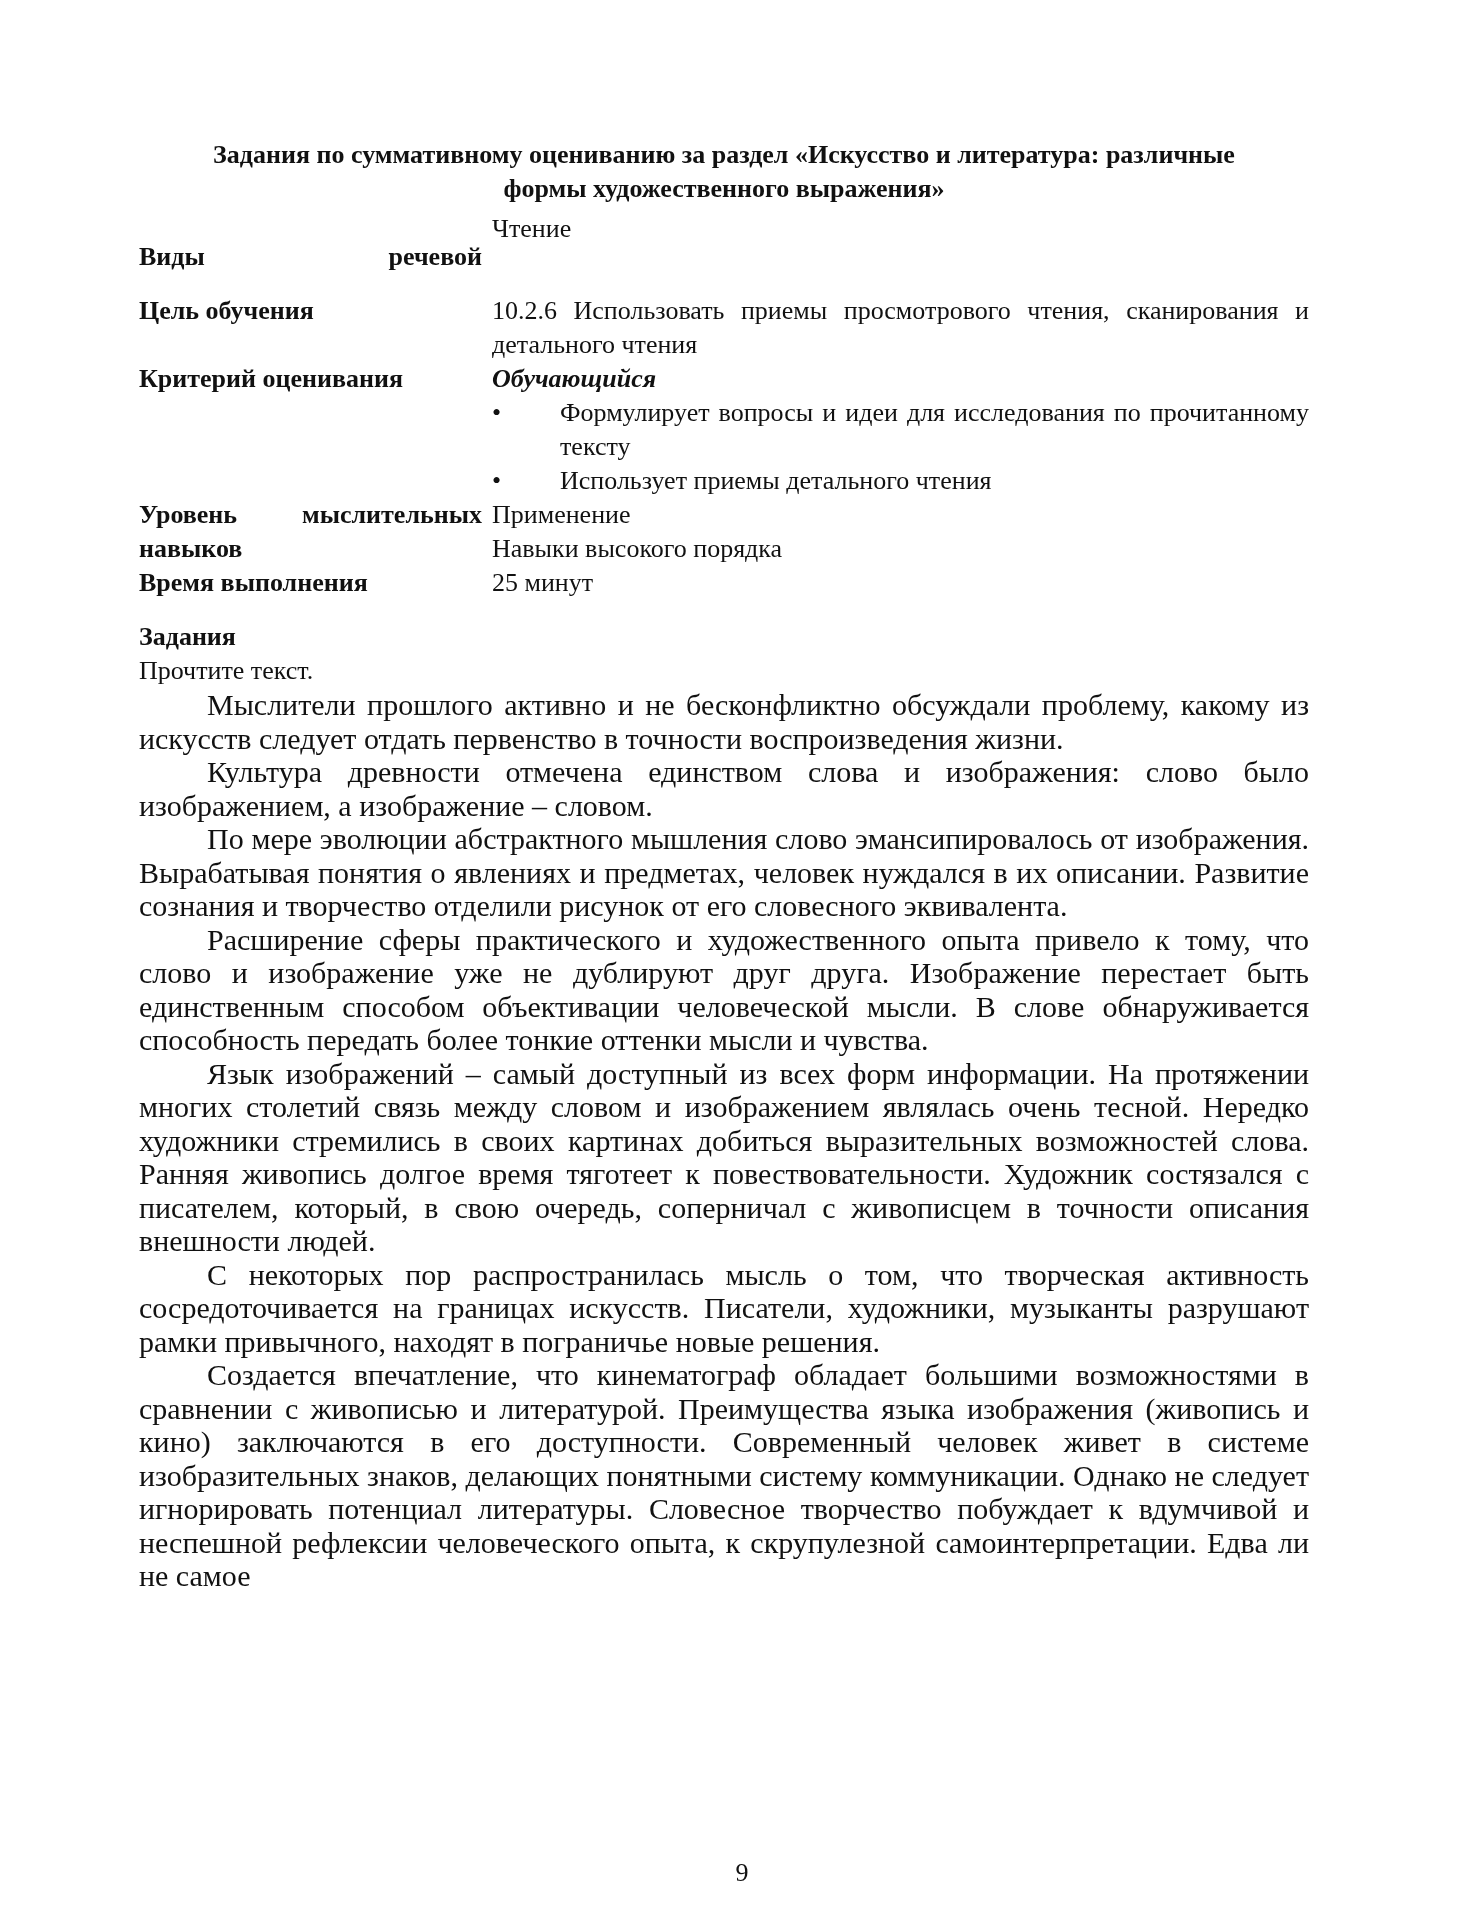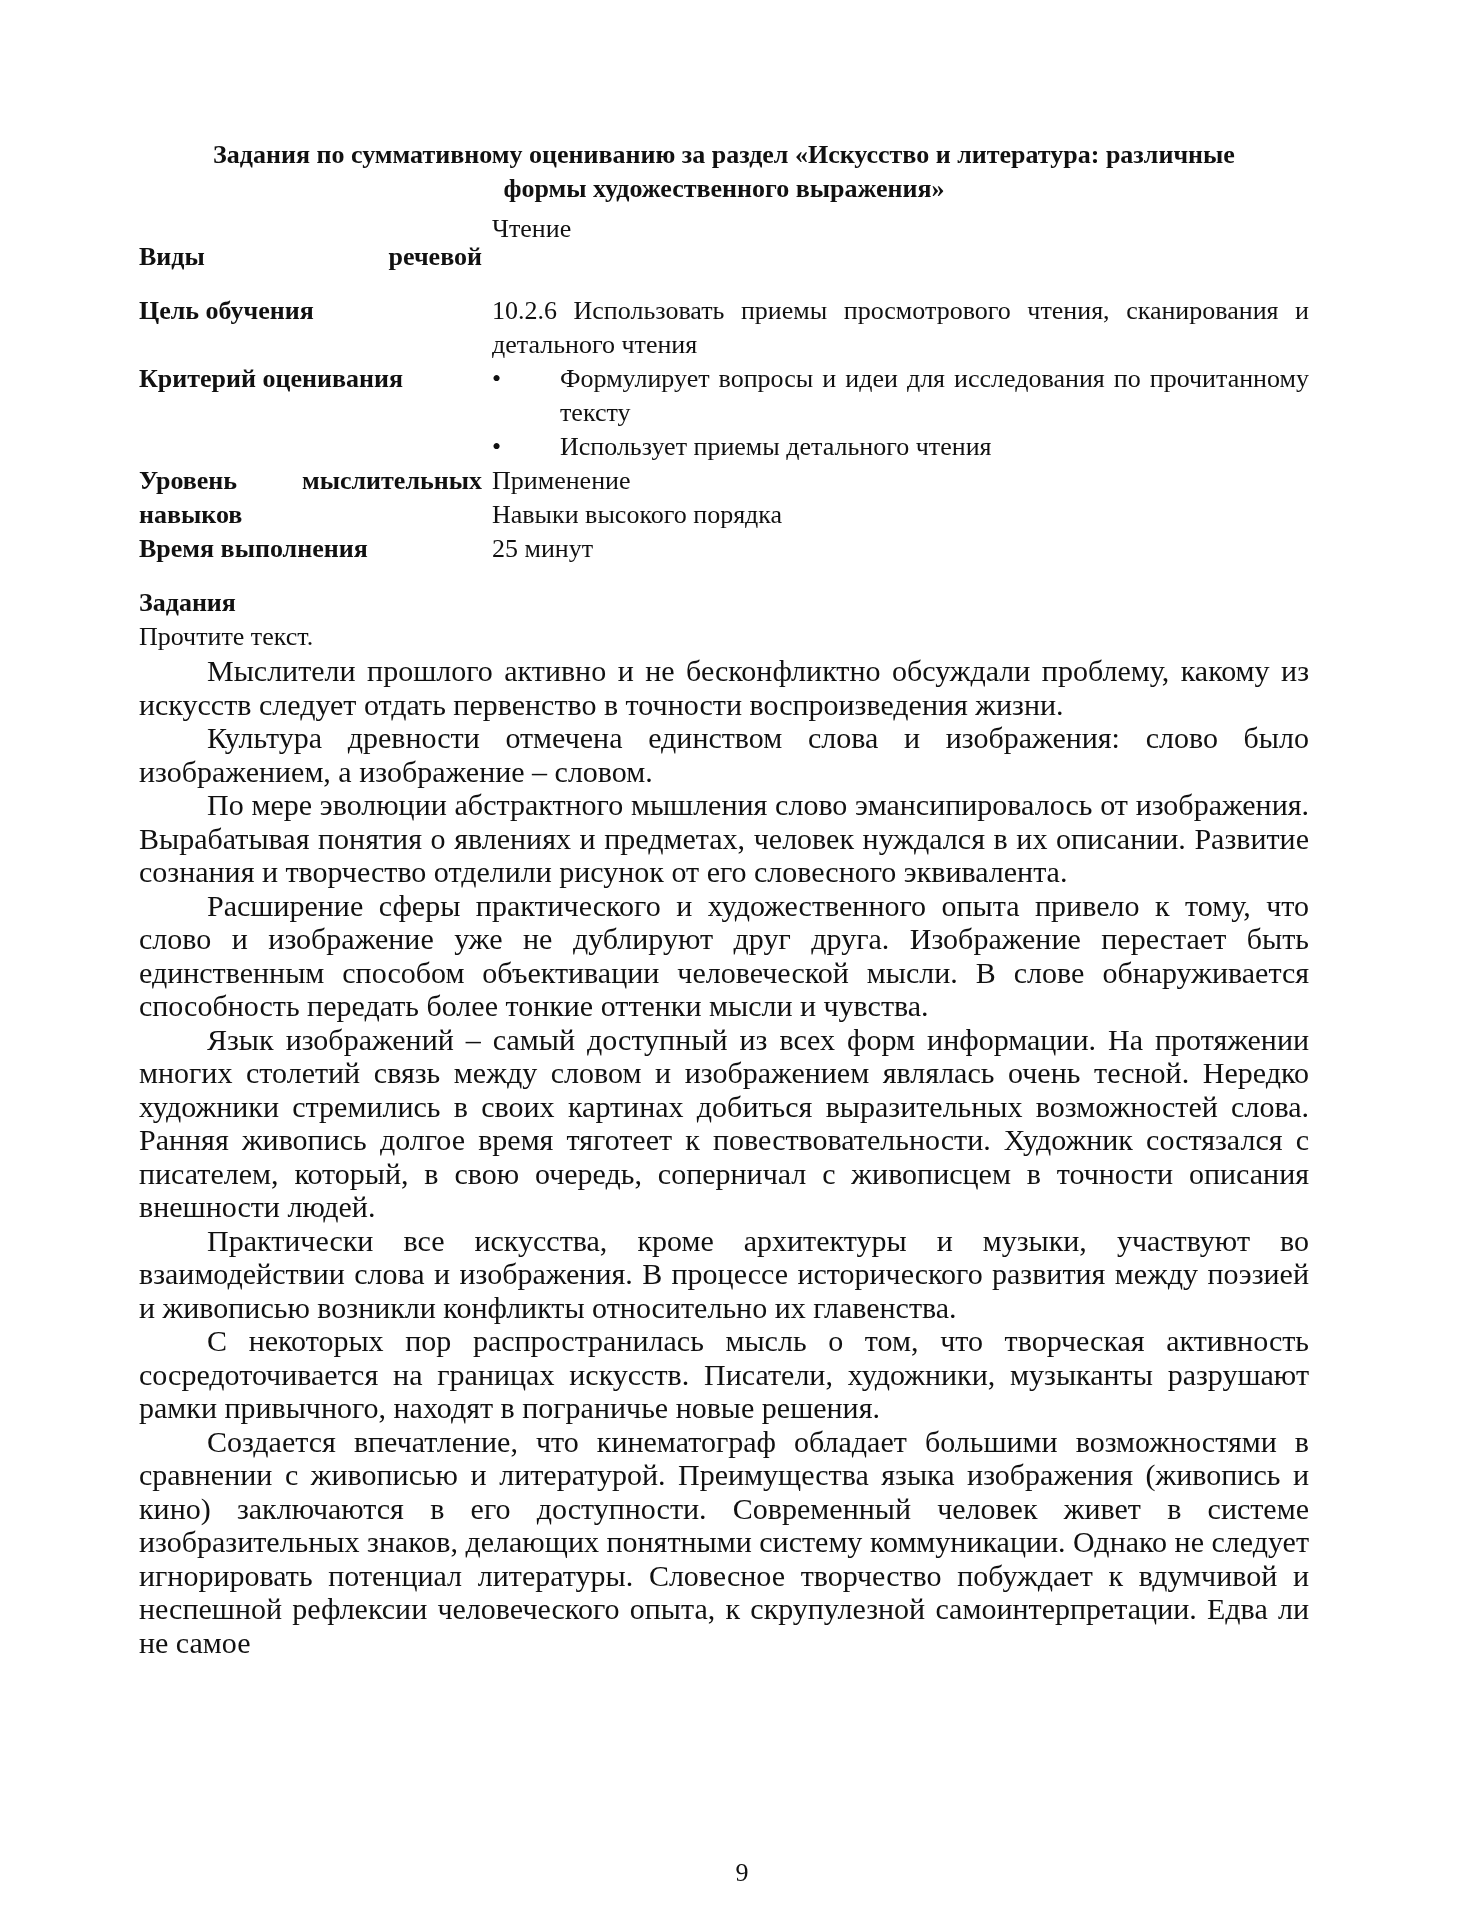--- a/index.html
+++ b/index.html
@@ -39,20 +39,21 @@
     </div>
     <div class="value">Чтение</div>
 
     <div class="label row-gap">Цель обучения</div>
     <div class="value row-gap">
       <div>10.2.6 Использовать приемы просмотрового чтения, сканирования и детального чтения</div>
     </div>
 
     <div class="label">Критерий оценивания</div>
     <div class="value">
+      <div class="italic-bold">Обучающийся</div>
       <div class="bullet">
         <span class="dot">•</span>
         <span class="btext">Формулирует вопросы и идеи для исследования по прочитанному тексту</span>
       </div>
       <div class="bullet">
         <span class="dot">•</span>
         <span class="btext">Использует приемы детального чтения</span>
       </div>
     </div>
 
@@ -71,19 +72,18 @@
 
   <div class="section-head">Задания</div>
   <div class="lead">Прочтите текст.</div>
 
   <div>
     <p class="para">Мыслители прошлого активно и не бесконфликтно обсуждали проблему, какому из искусств следует отдать первенство в точности воспроизведения жизни.</p>
     <p class="para">Культура древности отмечена единством слова и изображения: слово было изображением, а изображение – словом.</p>
     <p class="para">По мере эволюции абстрактного мышления слово эмансипировалось от изображения. Вырабатывая понятия о явлениях и предметах, человек нуждался в их описании. Развитие сознания и творчество отделили рисунок от его словесного эквивалента.</p>
     <p class="para">Расширение сферы практического и художественного опыта привело к тому, что слово и изображение уже не дублируют друг друга. Изображение перестает быть единственным способом объективации человеческой мысли. В слове обнаруживается способность передать более тонкие оттенки мысли и чувства.</p>
     <p class="para">Язык изображений – самый доступный из всех форм информации. На протяжении многих столетий связь между словом и изображением являлась очень тесной. Нередко художники стремились в своих картинах добиться выразительных возможностей слова. Ранняя живопись долгое время тяготеет к повествовательности. Художник состязался с писателем, который, в свою очередь, соперничал с живописцем в точности описания внешности людей.</p>
-    <p class="para">Практически все искусства, кроме архитектуры и музыки, участвуют во взаимодействии слова и изображения. В процессе исторического развития между поэзией и живописью возникли конфликты относительно их главенства.</p>
     <p class="para">С некоторых пор распространилась мысль о том, что творческая активность сосредоточивается на границах искусств. Писатели, художники, музыканты разрушают рамки привычного, находят в пограничье новые решения.</p>
     <p class="para">Создается впечатление, что кинематограф обладает большими возможностями в сравнении с живописью и литературой. Преимущества языка изображения (живопись и кино) заключаются в его доступности. Современный человек живет в системе изобразительных знаков, делающих понятными систему коммуникации. Однако не следует игнорировать потенциал литературы. Словесное творчество побуждает к вдумчивой и неспешной рефлексии человеческого опыта, к скрупулезной самоинтерпретации. Едва ли не самое</p>
   </div>
 </div>
 
 <div class="page-number">9</div>
 
 </body></html>

